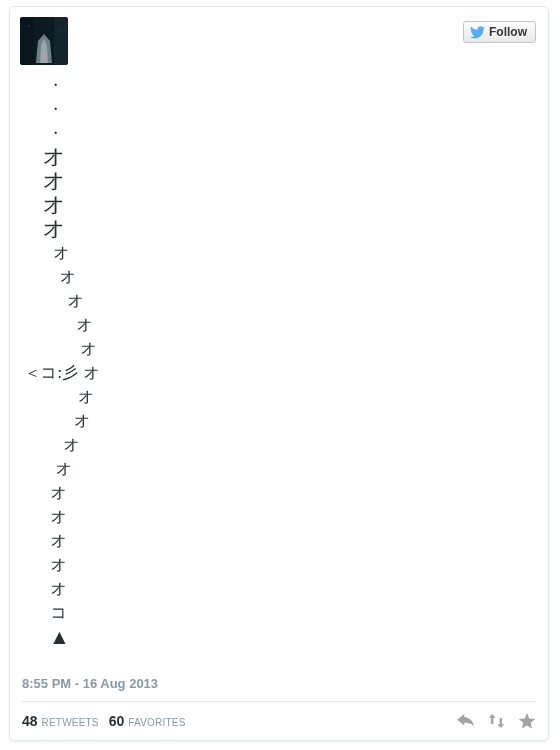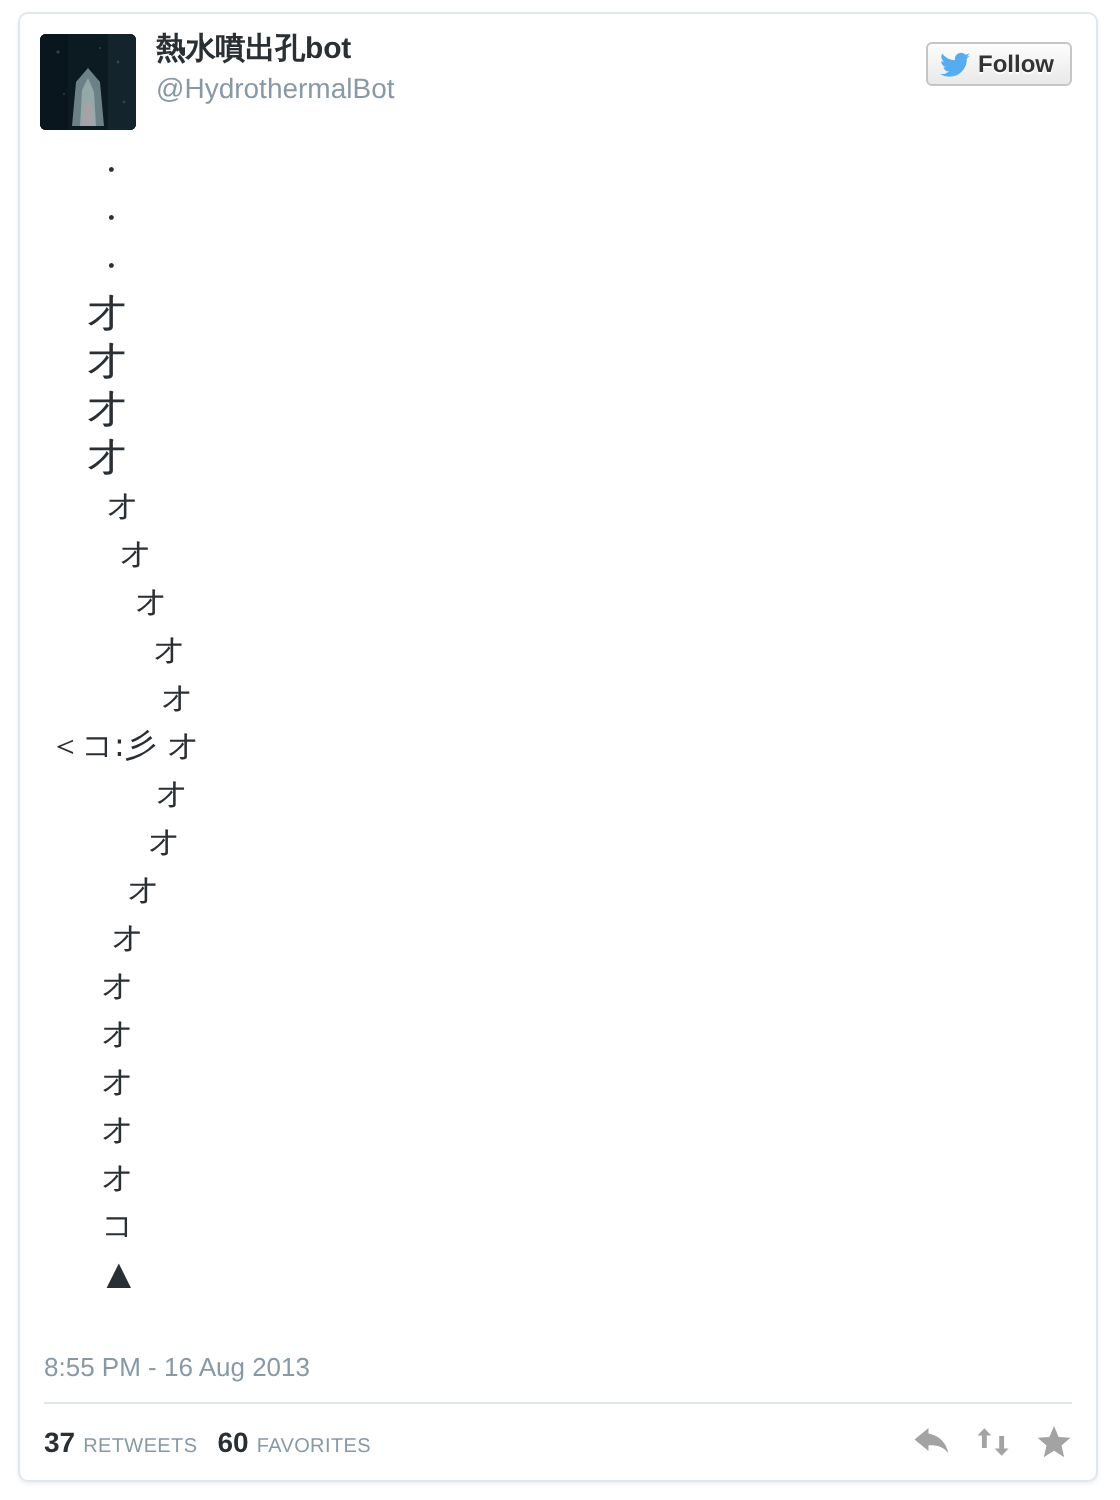--- a/index.html
+++ b/index.html
@@ -116,20 +116,21 @@
     position: absolute;
     left: 0;
     right: 0;
     bottom: 0;
     padding: 0 12px;
   }
   .timestamp {
     font-size: 13px;
     color: #8899a6;
     padding: 4px 0 10px 0;
+    font-weight: bold;
   }
   .stats-bar {
     border-top: 1px solid #e1e8ed;
     height: 38px;
     display: flex;
     align-items: center;
     justify-content: space-between;
   }
   .stats-group {
     display: flex;
@@ -175,45 +176,41 @@
         <path d="M20 46 L21 28 L24 22 L27 29 L28 46 Z" fill="#9db2b2" opacity="0.8"></path>
         <path d="M21 46 L22 36 L25 33 L27 38 L27 46 Z" fill="#b0a0a6" opacity="0.6"></path>
         <circle cx="9" cy="9" r="0.8" fill="#3d5b63" opacity="0.7"></circle>
         <circle cx="39" cy="14" r="0.7" fill="#3d5b63" opacity="0.7"></circle>
         <circle cx="30" cy="7" r="0.6" fill="#35525a" opacity="0.6"></circle>
         <circle cx="12" cy="30" r="0.6" fill="#35525a" opacity="0.5"></circle>
         <circle cx="42" cy="34" r="0.7" fill="#3d5b63" opacity="0.6"></circle>
       </svg>
     </div>
 
-    <div class="identity">
-      <div class="full-name">熱水噴出孔bot</div>
-      <div class="screen-name">@HydrothermalBot</div>
-    </div>
 
     <div class="follow-button">
       <svg class="bird" width="15" height="13" viewBox="0 0 24 20">
         <path fill="#55acee" d="M24 2.4c-.9.4-1.8.7-2.8.8 1-.6 1.8-1.6 2.2-2.7-1 .6-2 1-3.1 1.2A4.9 4.9 0 0 0 11.9 5c0 .4 0 .8.1 1.1A13.9 13.9 0 0 1 1.7.9 4.9 4.9 0 0 0 3.2 7.4c-.8 0-1.5-.2-2.2-.6v.1c0 2.3 1.7 4.3 3.9 4.7-.4.1-.8.2-1.3.2-.3 0-.6 0-.9-.1a4.9 4.9 0 0 0 4.6 3.4A9.9 9.9 0 0 1 0 17.2a13.9 13.9 0 0 0 7.5 2.2c9.1 0 14-7.5 14-14v-.7c1-.7 1.8-1.6 2.5-2.5z"></path>
       </svg>
       <span>Follow</span>
     </div>
   </div>
 
   <div class="tweet-body">
     <div class="ascii-art" id="ascii-art"><span class="art-line" style="font-size: 15px; line-height: 24px; padding-left: 26px;">・</span><span class="art-line" style="font-size: 15px; line-height: 24px; padding-left: 26px;">・</span><span class="art-line" style="font-size: 15px; line-height: 24px; padding-left: 26px;">・</span><span class="art-line" style="font-size: 22px; line-height: 24px; padding-left: 20.8px;">オ</span><span class="art-line" style="font-size: 22px; line-height: 24px; padding-left: 20.8px;">オ</span><span class="art-line" style="font-size: 22px; line-height: 24px; padding-left: 20.8px;">オ</span><span class="art-line" style="font-size: 22px; line-height: 24px; padding-left: 20.8px;">オ</span><span class="art-line" style="font-size: 16px; line-height: 24px; padding-left: 31.2px;">オ</span><span class="art-line" style="font-size: 16px; line-height: 24px; padding-left: 37.7px;">オ</span><span class="art-line" style="font-size: 16px; line-height: 24px; padding-left: 45.5px;">オ</span><span class="art-line" style="font-size: 16px; line-height: 24px; padding-left: 54.6px;">オ</span><span class="art-line" style="font-size: 16px; line-height: 24px; padding-left: 58.5px;">オ</span><span class="art-line" style="font-size: 16px; line-height: 24px; padding-left: 2.6px;">＜コ:彡 オ</span><span class="art-line" style="font-size: 16px; line-height: 24px; padding-left: 55.9px;">オ</span><span class="art-line" style="font-size: 16px; line-height: 24px; padding-left: 52px;">オ</span><span class="art-line" style="font-size: 16px; line-height: 24px; padding-left: 41.6px;">オ</span><span class="art-line" style="font-size: 16px; line-height: 24px; padding-left: 33.8px;">オ</span><span class="art-line" style="font-size: 16px; line-height: 24px; padding-left: 28.6px;">オ</span><span class="art-line" style="font-size: 16px; line-height: 24px; padding-left: 28.6px;">オ</span><span class="art-line" style="font-size: 16px; line-height: 24px; padding-left: 28.6px;">オ</span><span class="art-line" style="font-size: 16px; line-height: 24px; padding-left: 28.6px;">オ</span><span class="art-line" style="font-size: 16px; line-height: 24px; padding-left: 28.6px;">オ</span><span class="art-line" style="font-size: 16px; line-height: 24px; padding-left: 28.6px;">コ</span><span class="art-line" style="font-size: 16px; line-height: 24px; padding-left: 31.2px;">▲</span></div>
   </div>
 
   <div class="tweet-footer">
 
     <div class="timestamp">8:55 PM - 16 Aug 2013</div>
 
     <div class="stats-bar">
 
       <div class="stats-group">
-        <span class="stat-count">37</span>
+        <span class="stat-count">48</span>
         <span class="stat-label">RETWEETS</span>
         <span class="stat-count">60</span>
         <span class="stat-label">FAVORITES</span>
       </div>
 
       <div class="actions">
 
         <svg class="action-icon" width="18" height="14" viewBox="0 0 20 16">
           <path fill="#a3a3a3" d="M8 3.2V0L0 6.6l8 6.6V9.9c5.1 0 8.7.9 11.3 4.6-.9-4.9-3.8-9.8-11.3-11.3z"></path>
         </svg>

